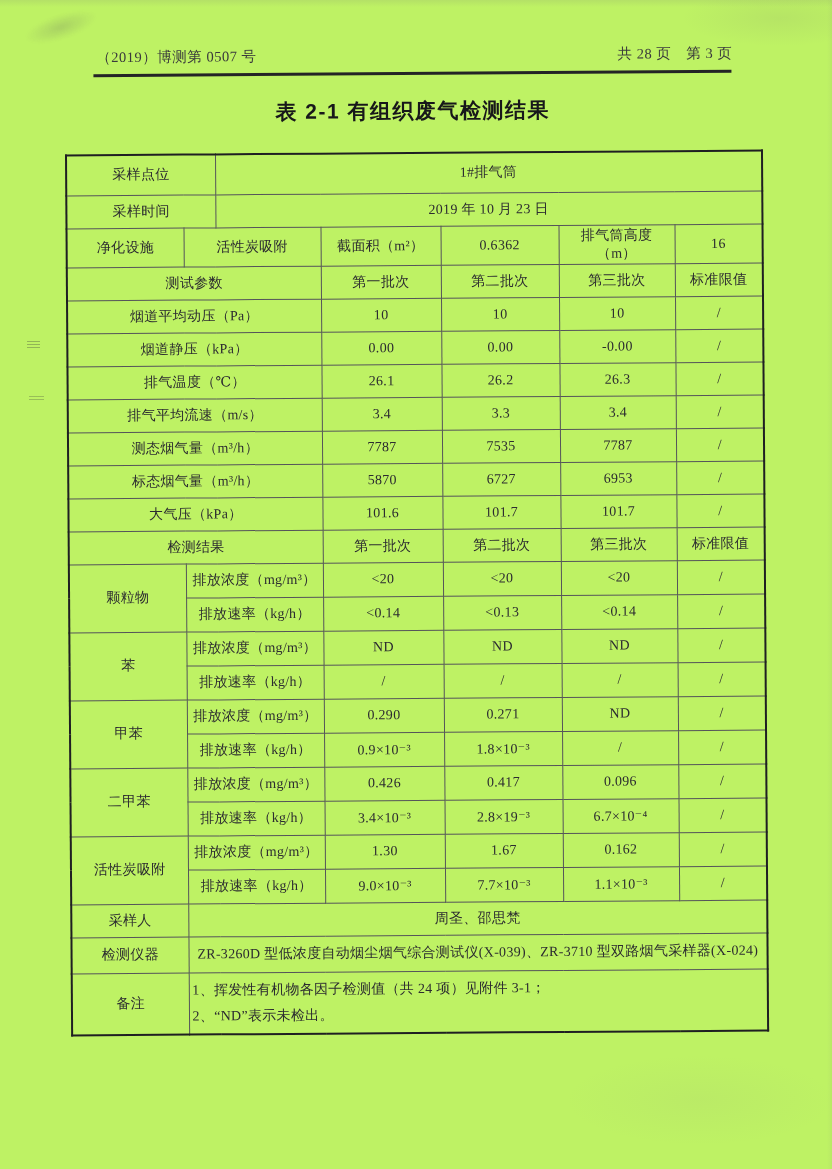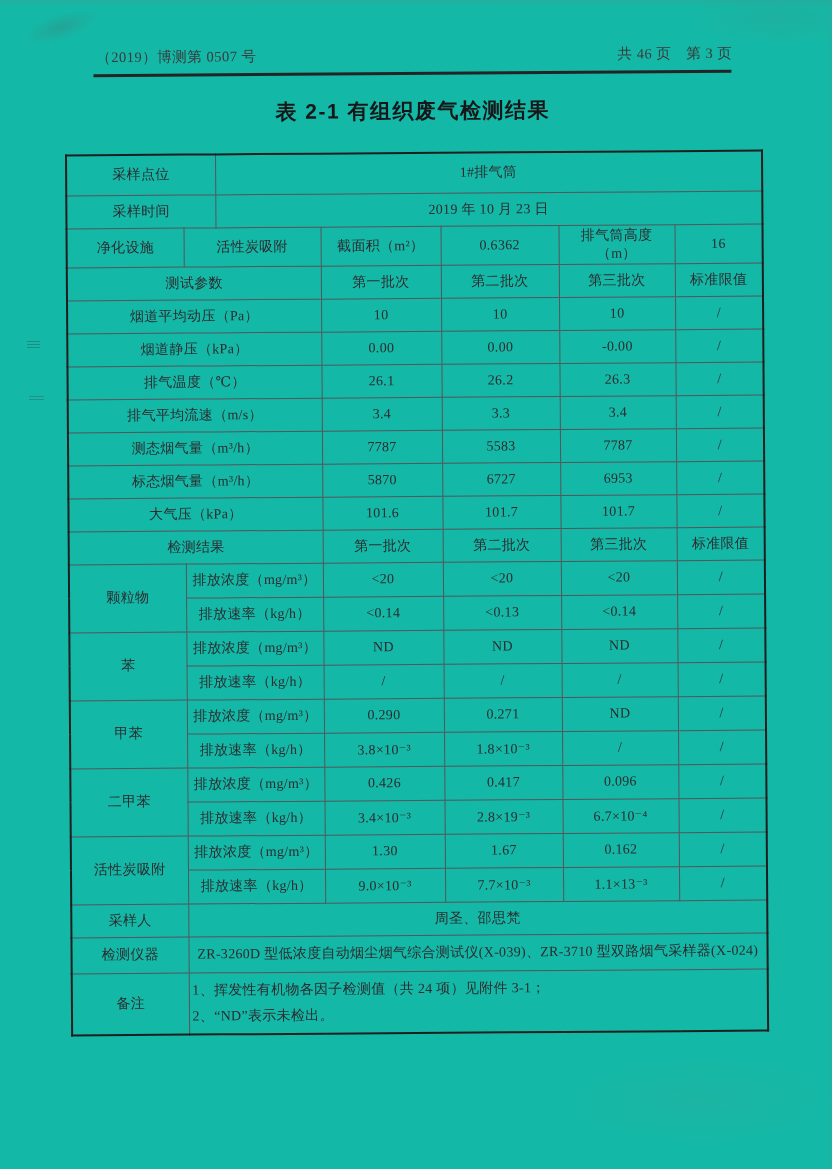--- a/index.html
+++ b/index.html
@@ -2,21 +2,21 @@
 <html><head>
 <meta charset="utf-8">
 <style>
   html,body{margin:0;padding:0;}
   body{
     width:832px;height:1169px;overflow:hidden;
     background:#e9e9e7;
     font-family:"Liberation Serif","DejaVu Serif",serif;
   }
   .page{
-    position:absolute;inset:0;background:#14b8a6;
+    position:absolute;inset:0;background:#bef264;
   }
   
   .page::before{
     content:"";position:absolute;inset:0;pointer-events:none;
     background:
       linear-gradient(180deg, rgba(120,120,118,0.14), rgba(120,120,118,0.0) 7px),
       linear-gradient(270deg, rgba(120,120,118,0.08), rgba(120,120,118,0.0) 5px),
       radial-gradient(ellipse 140px 40px at 780px 18px, rgba(110,110,112,0.10), transparent 70%),
       radial-gradient(ellipse 180px 60px at 700px 1100px, rgba(140,140,138,0.07), transparent 75%);
   }
@@ -72,21 +72,21 @@
 
 <div class="page">
   <div class="smudge-tl"></div>
   <div class="edge-mark m1"></div>
   <div class="edge-mark m2"></div>
 
   <div class="content">
 
     <div class="doc-header">
       <span>（2019）博测第 0507 号</span>
-      <span>共 46 页　第 3 页</span>
+      <span>共 28 页　第 3 页</span>
     </div>
     <div class="header-rule"></div>
 
     <h1 class="doc-title">表 2-1 有组织废气检测结果</h1>
 
     <table class="report">
       <colgroup>
         <col style="width:117px">
           <col style="width:32px">
           <col style="width:105px">
@@ -145,21 +145,21 @@
         <tr style="height:33px">
           <td colspan="3" class="lab">排气平均流速（m/s）</td>
           <td>3.4</td>
           <td>3.3</td>
           <td>3.4</td>
           <td>/</td>
         </tr>
         <tr style="height:33px">
           <td colspan="3" class="lab">测态烟气量（m³/h）</td>
           <td>7787</td>
-          <td>5583</td>
+          <td>7535</td>
           <td>7787</td>
           <td>/</td>
         </tr>
         <tr style="height:33px">
           <td colspan="3" class="lab">标态烟气量（m³/h）</td>
           <td>5870</td>
           <td>6727</td>
           <td>6953</td>
           <td>/</td>
         </tr>
@@ -214,21 +214,21 @@
         <tr style="height:34px">
           <td rowspan="2" class="lab">甲苯</td>
           <td colspan="2" class="lab">排放浓度（mg/m³）</td>
           <td>0.290</td>
           <td>0.271</td>
           <td>ND</td>
           <td>/</td>
         </tr>
         <tr style="height:34px">
           <td colspan="2" class="lab">排放速率（kg/h）</td>
-          <td>3.8×10⁻³</td>
+          <td>0.9×10⁻³</td>
           <td>1.8×10⁻³</td>
           <td>/</td>
           <td>/</td>
         </tr>
 
         <tr style="height:34px">
           <td rowspan="2" class="lab">二甲苯</td>
           <td colspan="2" class="lab">排放浓度（mg/m³）</td>
           <td>0.426</td>
           <td>0.417</td>
@@ -248,21 +248,21 @@
           <td colspan="2" class="lab">排放浓度（mg/m³）</td>
           <td>1.30</td>
           <td>1.67</td>
           <td>0.162</td>
           <td>/</td>
         </tr>
         <tr style="height:34px">
           <td colspan="2" class="lab">排放速率（kg/h）</td>
           <td>9.0×10⁻³</td>
           <td>7.7×10⁻³</td>
-          <td>1.1×13⁻³</td>
+          <td>1.1×10⁻³</td>
           <td>/</td>
         </tr>
 
         <tr style="height:33px">
           <td class="lab">采样人</td>
           <td colspan="6">周圣、邵思梵</td>
         </tr>
         <tr style="height:36px">
           <td class="lab">检测仪器</td>
           <td colspan="6" class="instr">ZR-3260D 型低浓度自动烟尘烟气综合测试仪(X-039)、ZR-3710 型双路烟气采样器(X-024)</td>

